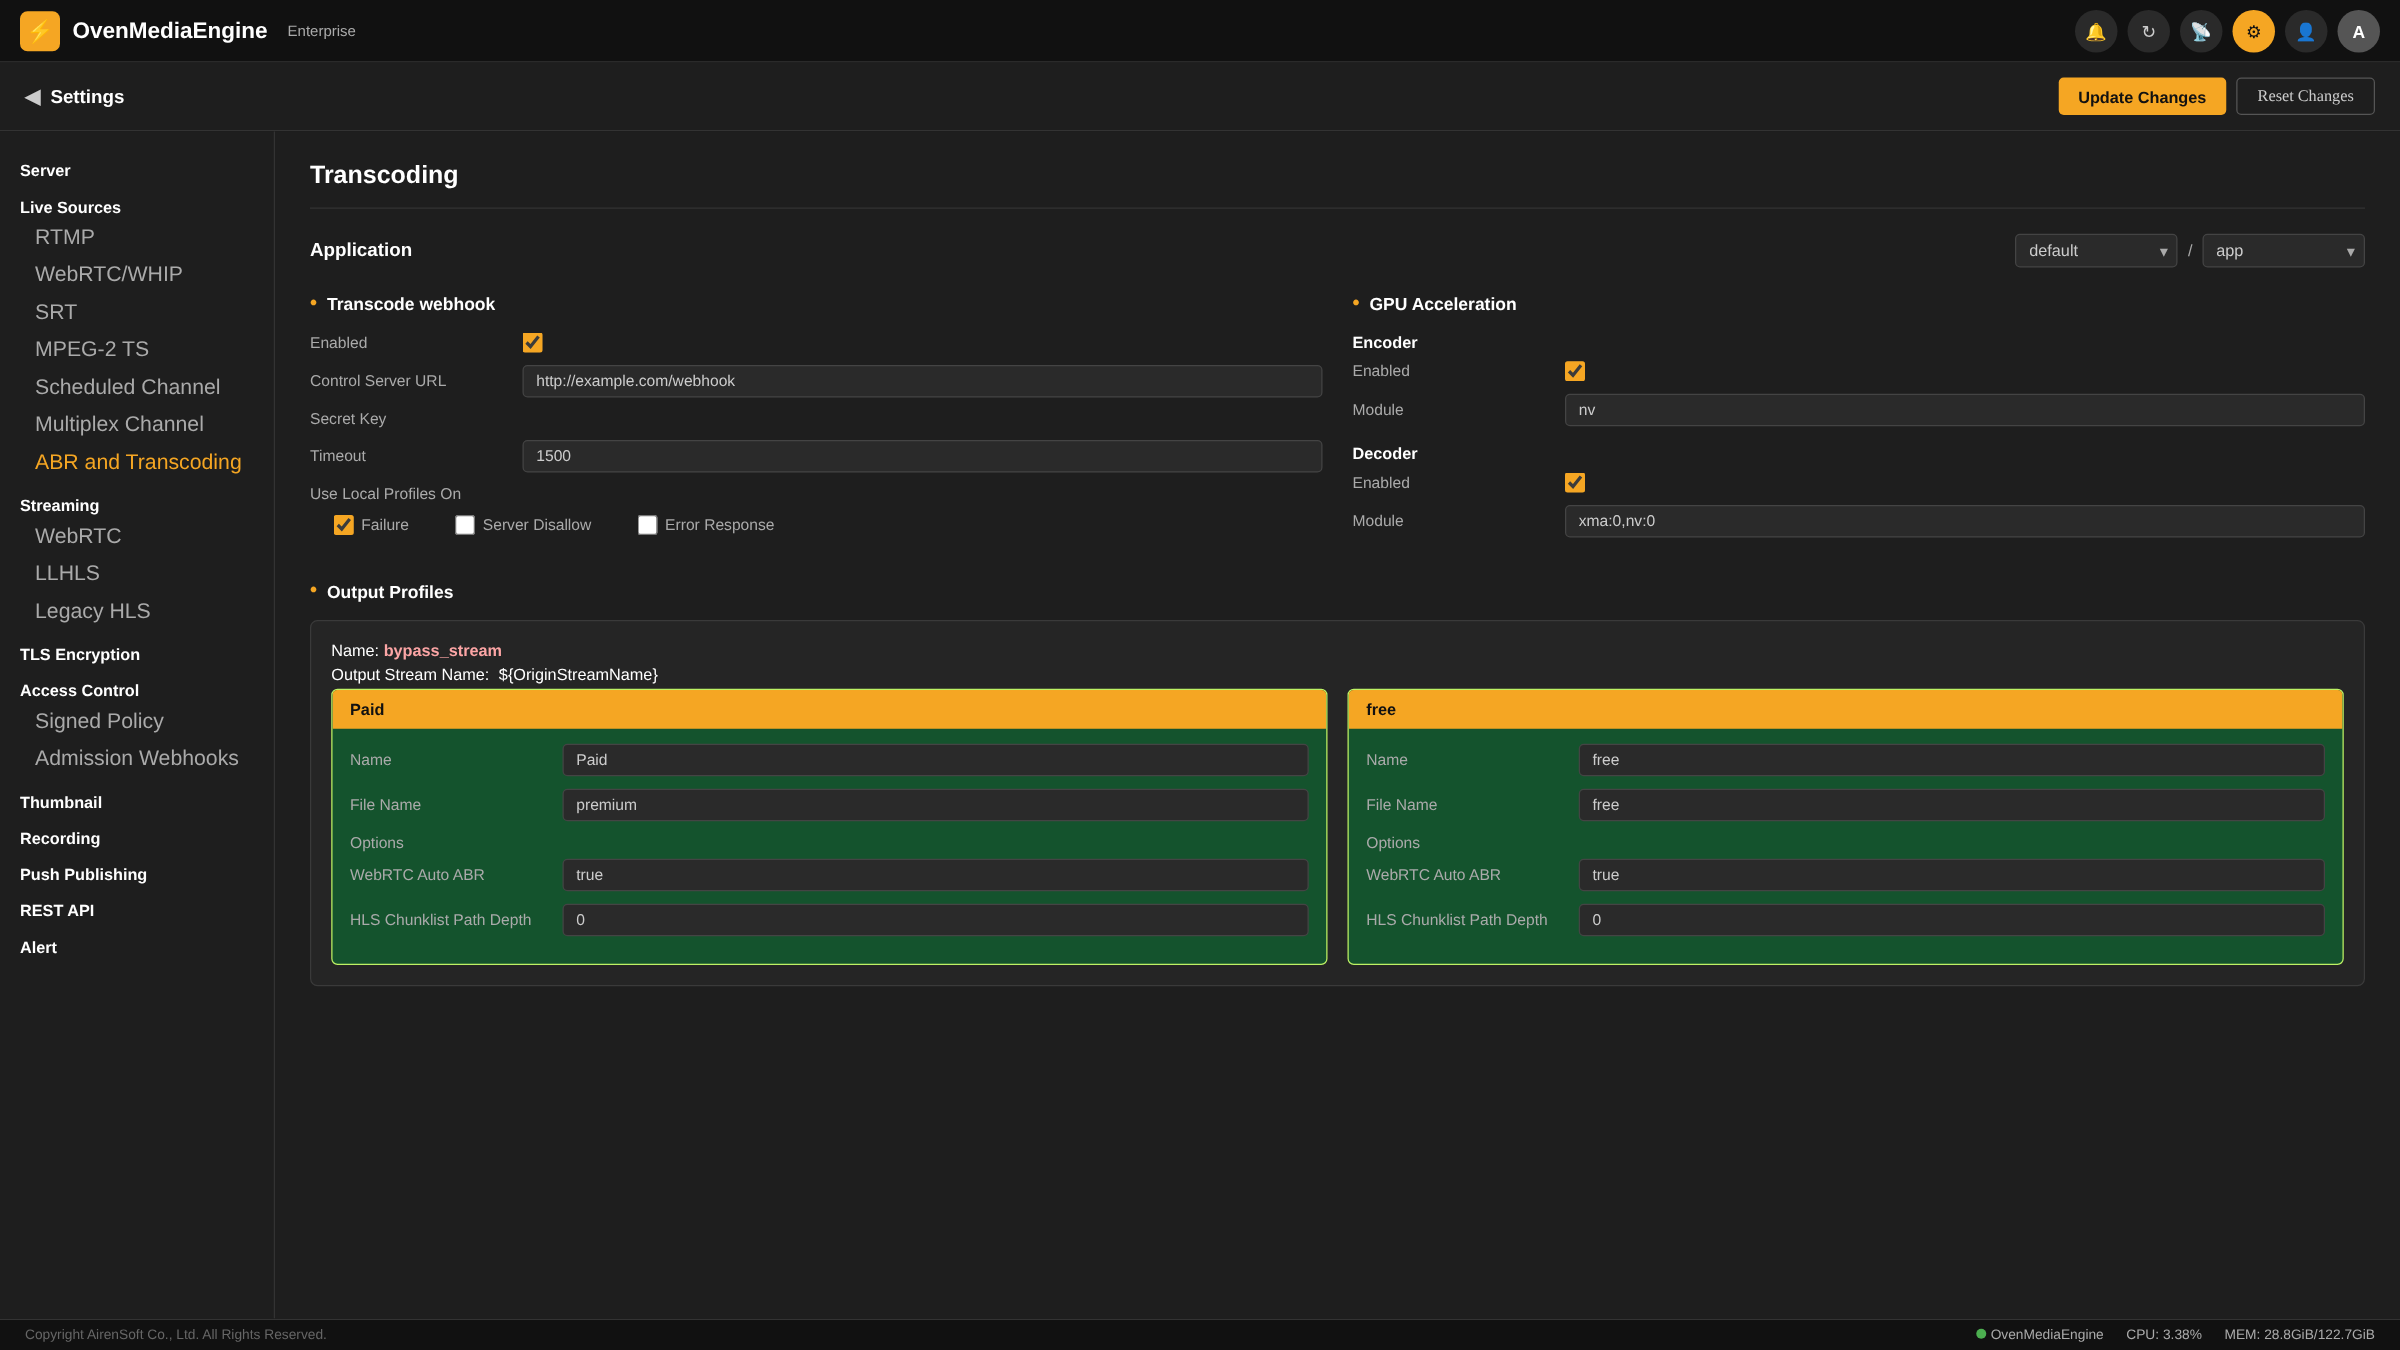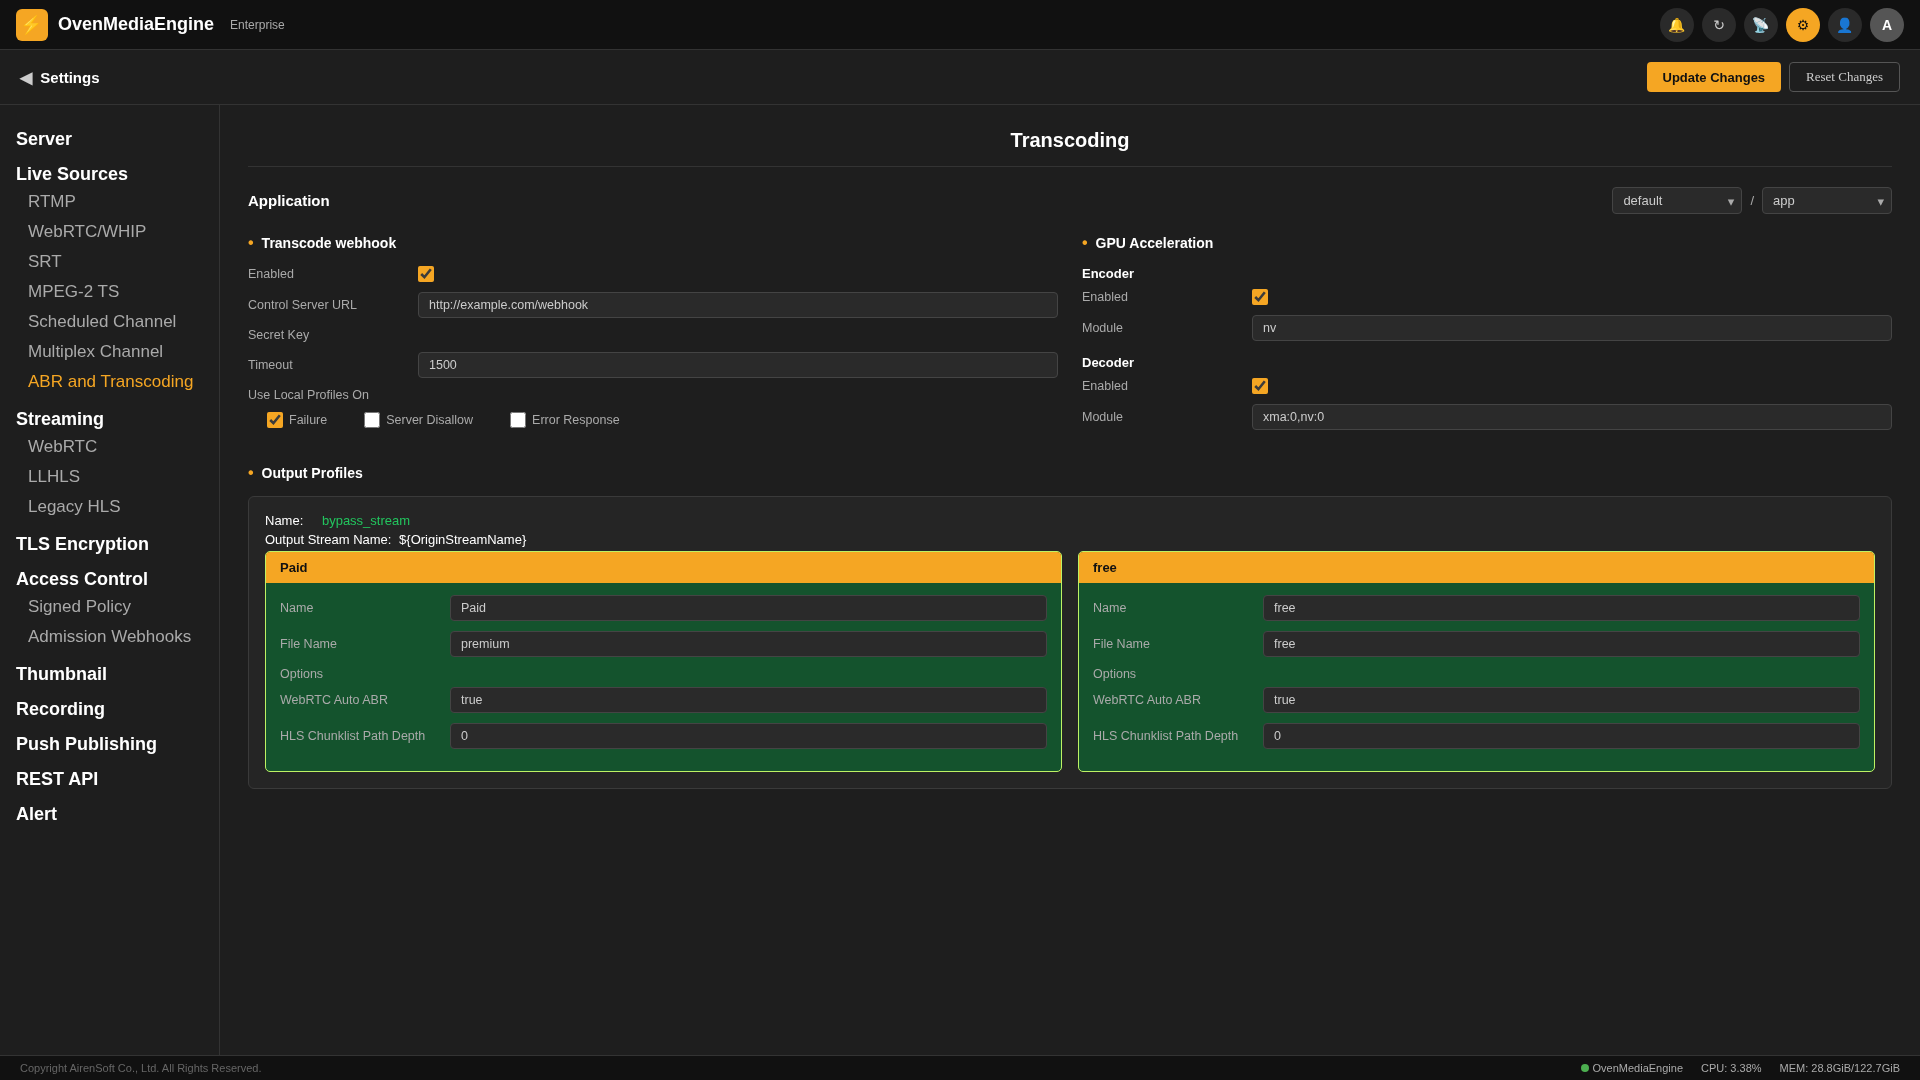--- a/index.html
+++ b/index.html
@@ -22,27 +22,27 @@
     .settings-back-arrow { color: #ccc; font-size: 16px; }
     .settings-actions { display: flex; gap: 8px; }
     .btn-update { background: #f5a623; color: #111; border: none; padding: 6px 16px; border-radius: 4px; cursor: pointer; font-weight: 600; font-size: 13px; }
     .btn-reset { background: transparent; color: #ccc; border: 1px solid #555; padding: 6px 16px; border-radius: 4px; cursor: pointer; font-size: 13px; font-family: Liberation Serif, serif; }
 
     
     .main { display: flex; flex: 1; overflow: hidden; }
 
     
     .sidebar { width: 220px; background: #1e1e1e; border-right: 1px solid #333; overflow-y: auto; flex-shrink: 0; padding: 12px 0; }
-    .sidebar-section { padding: 6px 16px 2px; color: #fff; font-size: 18px; font-weight: 600; margin-top: 6px; }
+    .sidebar-section { padding: 6px 16px 2px; color: #fff; font-size: 13px; font-weight: 600; margin-top: 6px; }
     .sidebar-item { padding: 5px 16px 5px 28px; color: #aaa; cursor: pointer; font-size: 17px; }
     .sidebar-item.active { color: #f5a623; }
 
     
     .content { flex: 1; overflow-y: auto; padding: 24px 28px; background: #1e1e1e; }
-    .page-title { color: #fff; font-size: 20px; font-weight: 600; margin-bottom: 20px; border-bottom: 1px solid #333; padding-bottom: 14px; text-align: center; }
+    .page-title { color: #fff; font-size: 20px; font-weight: 600; margin-bottom: 20px; border-bottom: 1px solid #333; padding-bottom: 14px; }
 
     
     .app-row { display: flex; align-items: center; justify-content: space-between; margin-bottom: 20px; }
     .app-label { color: #fff; font-size: 15px; font-weight: 600; }
     .app-selects { display: flex; align-items: center; gap: 8px; }
     .app-select { background: #2a2a2a; color: #ccc; border: 1px solid #444; padding: 5px 28px 5px 10px; border-radius: 4px; font-size: 13px; appearance: none; cursor: pointer; min-width: 130px; }
     .select-wrapper { position: relative; display: inline-block; }
     .select-wrapper::after { content: '▾'; position: absolute; right: 8px; top: 50%; transform: translateY(-50%); color: #aaa; pointer-events: none; }
     .separator { color: #aaa; }
 
@@ -235,21 +235,21 @@
     </div>
 
     <div class="panel-section">
       <div class="panel-header">
         <span class="panel-bullet">•</span>
         <span>Output Profiles</span>
       </div>
       <div class="output-profile-box">
         <div class="profile-name-row">
           <span>Name:</span>
-          <span style="color:#22c55e;font-weight:400;margin-left:15px;">bypass_stream</span>
+          <span style="color:#fca5a5;font-weight:700;margin-left:0;">bypass_stream</span>
         </div>
         <div class="profile-name-row">
           <span>Output Stream Name:</span>
           <span style="color:#fff;font-weight:500;margin-left:4px;">${OriginStreamName}</span>
         </div>
 
 
         <div class="playlists-grid">
 
           <div class="playlist-card">

